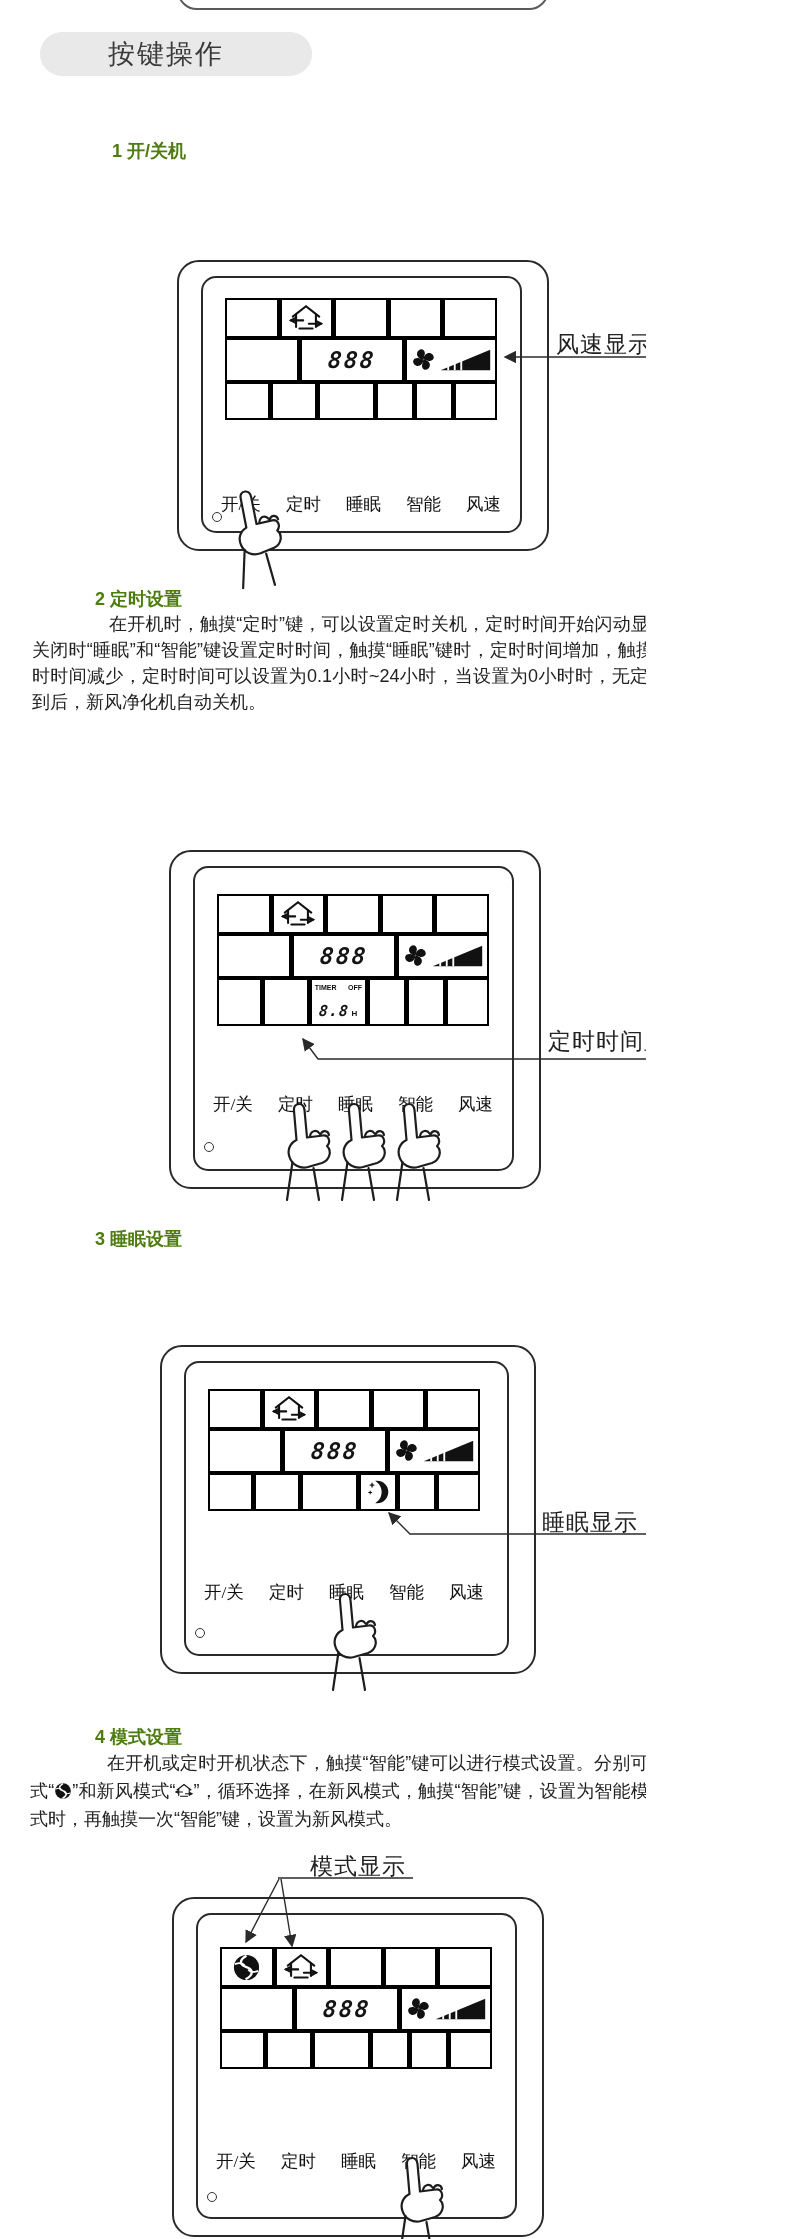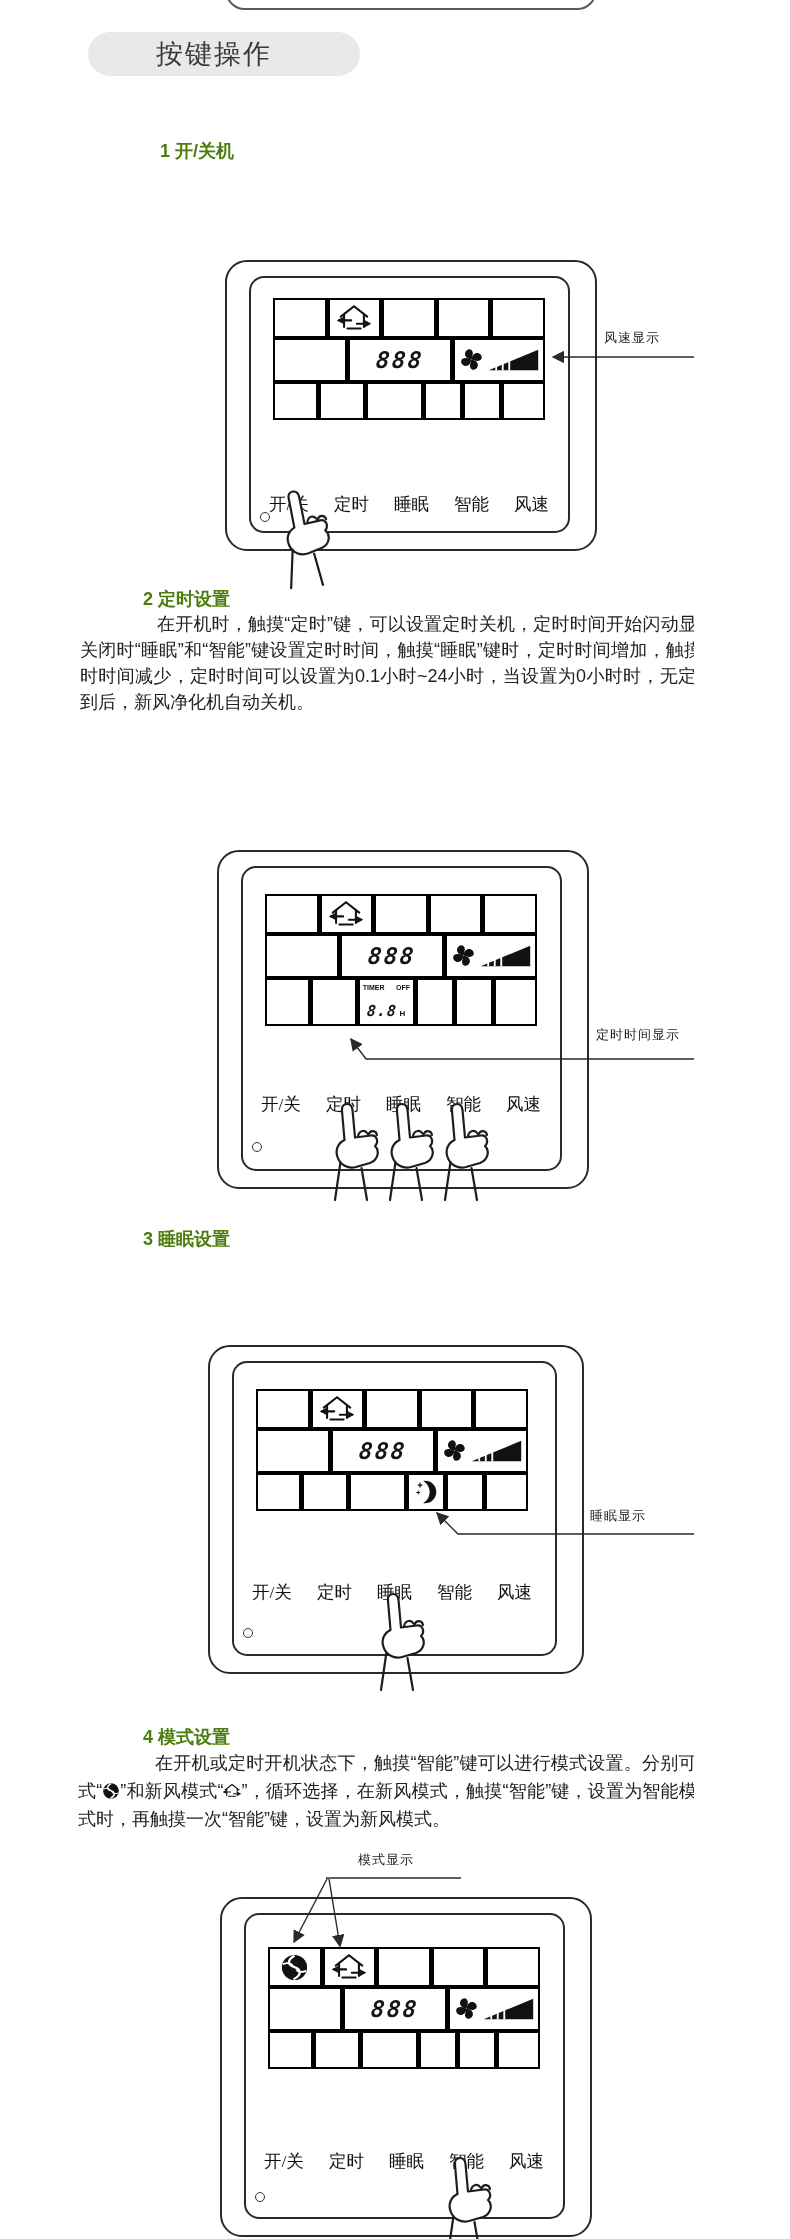--- a/index.html
+++ b/index.html
@@ -1,17 +1,17 @@
 <!DOCTYPE html>
 <html><head>
 <meta charset="utf-8">
 <style>
   html,body{margin:0;padding:0;background:#fff;}
   .page{position:relative;width:646px;height:2239px;background:#ffffff;overflow:hidden;
-        font-family:"Liberation Sans",sans-serif;color:#1f1f1f;margin-left:48px;}
+        font-family:"Liberation Sans",sans-serif;color:#1f1f1f;}
   .abs{position:absolute;}
 
   
   .topbox{left:177px;top:-44px;width:368px;height:50px;border:2px solid #5a5a5a;border-radius:20px;}
 
   
   .pill{left:40px;top:32px;width:272px;height:44px;background:#e9e9e9;border-radius:22px;
         display:flex;align-items:center;}
   .pill span{font-size:27px;color:#3a3a3a;letter-spacing:2px;margin-left:68px;}
 
@@ -73,21 +73,21 @@
   .hand{position:absolute;width:62px;height:100px;z-index:5;}
   .hand svg{width:100%;height:100%;}
   .hand-f1{left:231px;top:488px;transform:rotate(-6deg);}
   .hand-f2a{left:280px;top:1102px;}
   .hand-f2b{left:335px;top:1102px;}
   .hand-f2c{left:390px;top:1102px;}
   .hand-f3{left:326px;top:1592px;}
   .hand-f4{left:393px;top:2156px;}
 
   
-  .callout{position:absolute;font-family:"Liberation Serif",serif;font-size:13px;color:#222;
+  .callout{position:absolute;font-family:"Liberation Serif",serif;font-size:23px;color:#222;
            white-space:nowrap;letter-spacing:1px;z-index:4;}
   .co-f1{left:556px;top:329px;}
   .co-f2{left:548px;top:1026px;text-align:center;}
   .co-f3{left:542px;top:1507px;text-align:right;}
   .co-f4{left:310px;top:1851px;}
 
   .overlay{position:absolute;left:0;top:0;width:790px;height:2239px;pointer-events:none;z-index:3;}
 </style>
 </head>
 <body>

